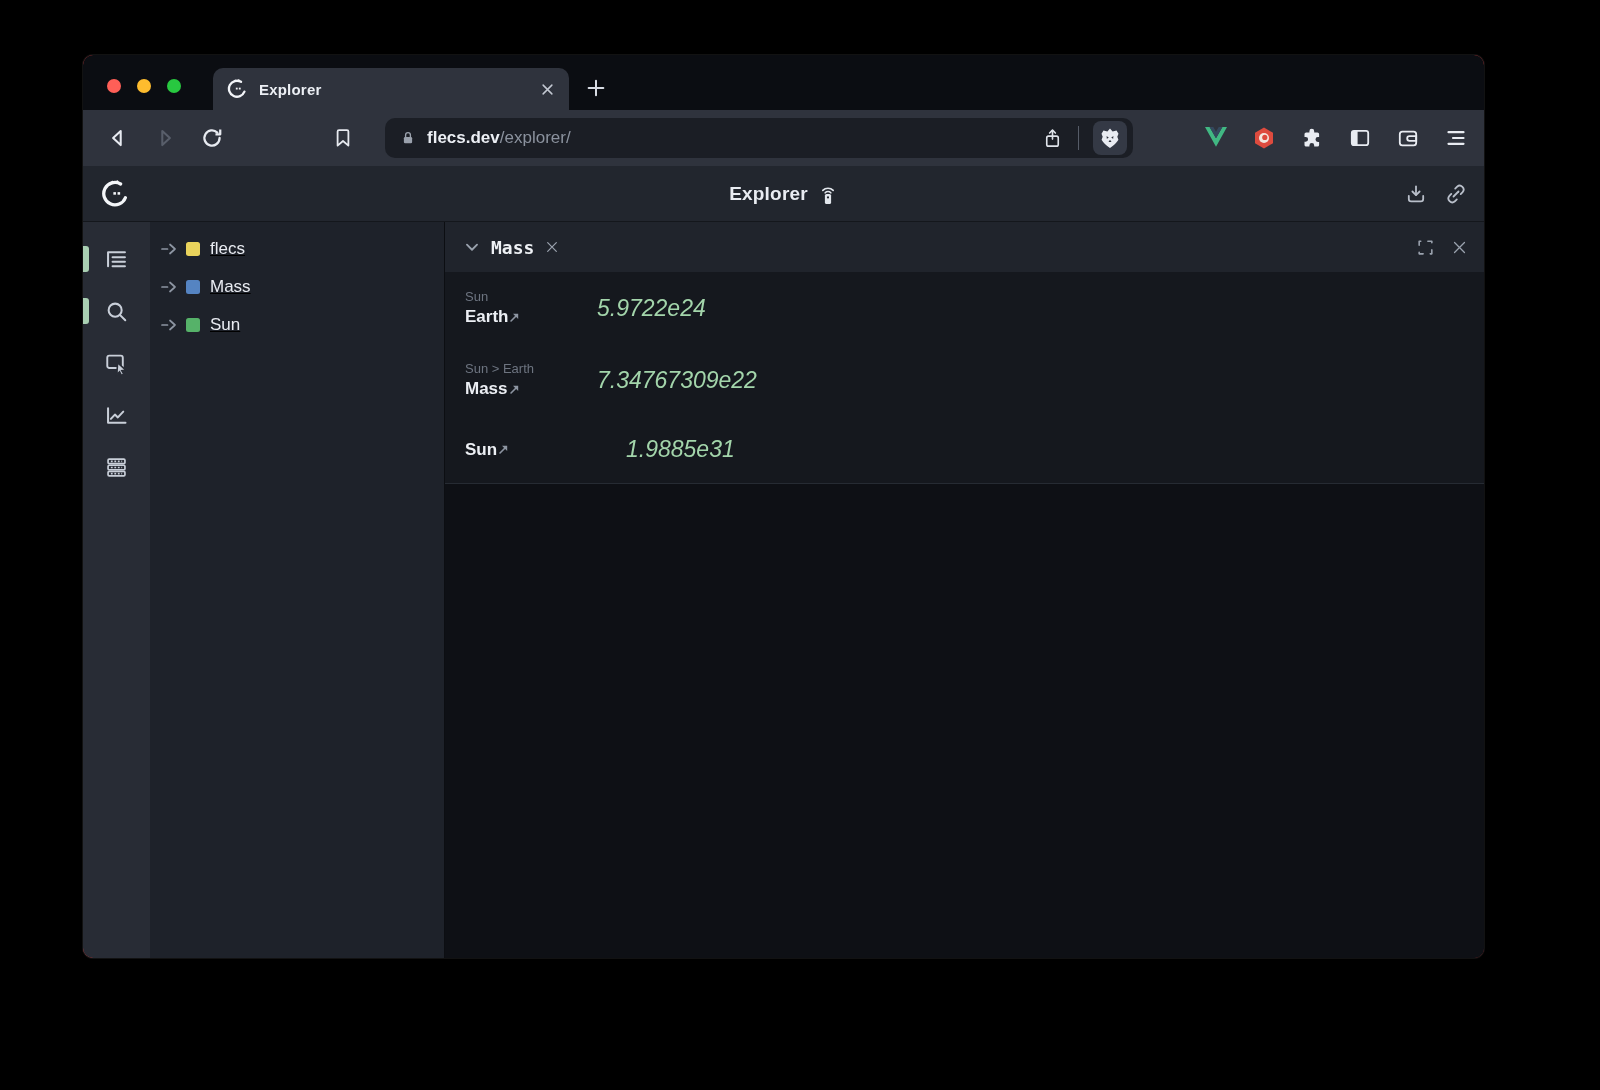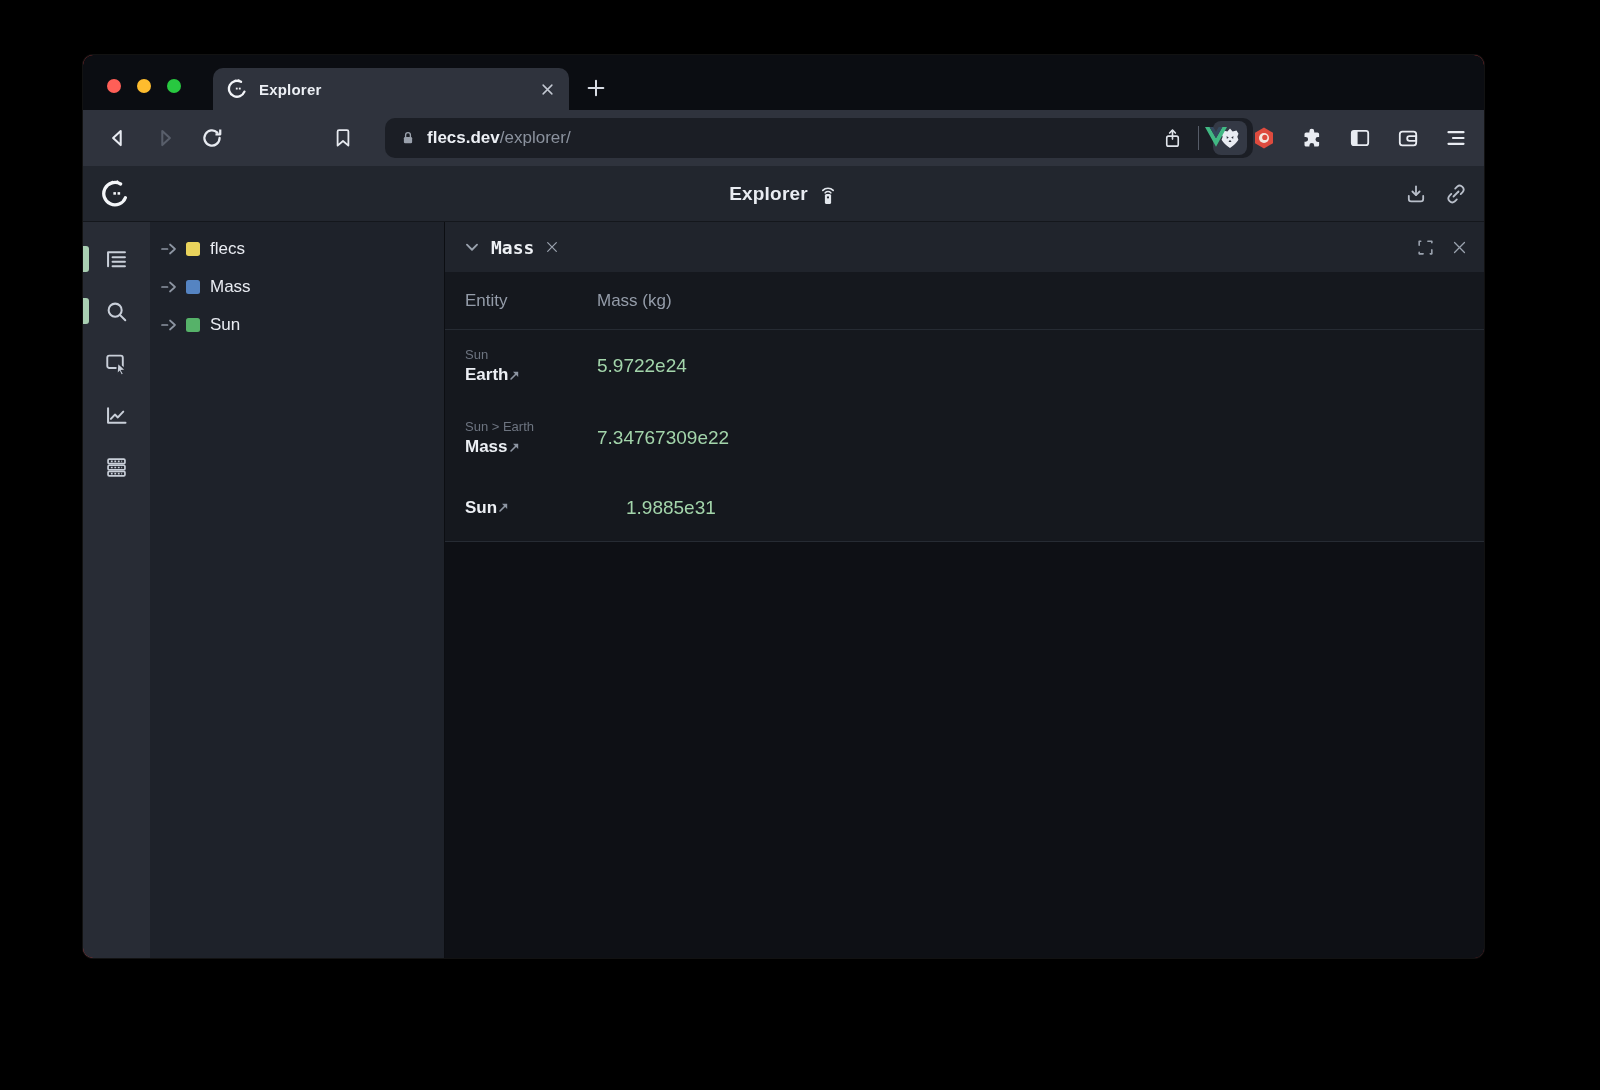--- a/index.html
+++ b/index.html
@@ -26,21 +26,21 @@
   .tab-close { width:15px; height:15px; color:#c3c8d2; cursor:default; }
   .newtab { position:absolute; left:502px; top:22px; width:22px; height:22px; color:#d8dce4; }
 
   .toolbar { position:absolute; left:0; top:55px; width:100%; height:56px; background:#2f333d; }
   .nav-btn { position:absolute; top:15px; width:26px; height:26px; }
   .nav-back { left:22px; color:#e7eaf0; }
   .nav-fwd  { left:69px; color:#585e6a; }
   .nav-reload { left:116px; color:#e7eaf0; }
   .bookmark-btn { position:absolute; left:248px; top:16px; width:24px; height:24px; color:#e7eaf0; }
 
-  .urlbar { position:absolute; left:302px; top:8px; width:868px; height:40px; background:#1b1e25;
+  .urlbar { position:absolute; left:302px; top:8px; width:748px; height:40px; background:#1b1e25;
     border-radius:10px; display:flex; align-items:center; padding:0 6px 0 14px; }
   .lock-icon { width:18px; height:18px; color:#9aa1ac; flex-shrink:0; }
   .url-text { margin-left:10px; font-size:17px; white-space:nowrap; }
   .url-domain { color:#eceff4; font-weight:700; }
   .url-path { color:#8b929e; font-weight:400; }
   .url-right { margin-left:auto; display:flex; align-items:center; gap:14px; }
   .share-btn { width:23px; height:23px; color:#dfe3ea; }
   .url-sep { width:1px; height:24px; background:#565c68; }
   .brave-btn { width:34px; height:34px; border-radius:8px; background:#343945; display:flex; align-items:center; justify-content:center; }
   .brave-btn svg { width:24px; height:24px; }
@@ -58,21 +58,21 @@
   .app-right .ic { width:24px; height:24px; }
 
   
   .main { position:absolute; left:0; top:167px; width:100%; height:736px; display:flex; }
 
   .rail { width:67px; background:#282c35; flex-shrink:0; padding-top:11px; }
   .rail-slot { position:relative; height:52px; display:flex; align-items:center; justify-content:center; }
   .rail-slot .ic { width:27px; height:27px; color:#c9cfd9; }
   .rail-pill { position:absolute; left:0; top:13px; width:6px; height:26px; border-radius:0 3px 3px 0; }
 
-  .tree { width:295px; background:#1e222a; flex-shrink:0; padding-top:8px; border-right:1px solid #0c0e12; }
+  .tree { width:295px; background:#1e222a; flex-shrink:0; padding-top:8px; border-right:1px solid #0c0e12;text-decoration:underline; }
   .tree-item { height:38px; display:flex; align-items:center; padding-left:10px; cursor:default; }
   .tree-chevron { width:20px; height:16px; color:#8d95a2; flex-shrink:0; }
   .tree-square { width:14px; height:14px; border-radius:2.5px; margin-left:6px; flex-shrink:0; }
   .tree-label { margin-left:10px; color:#e9ecf2; font-size:17px; }
 
   .query { flex:1; background:#0e1015; display:flex; flex-direction:column; }
   .q-header { height:50px; background:#20242c; display:flex; align-items:center; padding:0 16px; flex-shrink:0; }
   .q-chevron { width:22px; height:22px; color:#9aa2ae; }
   .q-tab-label { margin-left:8px; color:#eef1f5; font-size:18px; font-weight:700; font-family:"DejaVu Sans Mono", monospace; }
   .q-tab-close { margin-left:10px; width:16px; height:16px; color:#9aa2ae; }
@@ -83,21 +83,21 @@
   .tbl { background:#15181e; }
   .trow { display:flex; align-items:center; }
   .c1 { width:152px; padding-left:20px; flex-shrink:0; }
   .c2 { flex:1; }
   .tbl-header { height:58px; border-bottom:1px solid #262b33; color:#949ca9; font-size:17px; }
   .r1,.r2 { height:72px; } .r3 { height:68px; }
   .tbl-bottom { border-bottom:1px solid #262b33; }
   .parent-path { font-size:13px; color:#6d7480; margin-bottom:3px; }
   .entity-line { display:flex; align-items:center; gap:0; color:#eceff4; font-size:17px; font-weight:700; cursor:pointer; }
   .extlink { width:13px; height:13px; color:#8d95a2; flex-shrink:0; }
-  .val { font-size:19px; font-weight:500; }
+  .val { font-size:23px; font-weight:500;font-style:italic; }
   .q-rest { flex:1; background:#0e1015; }
 </style>
 </head>
 <body>
 
 <div class="window">
 
   <div class="tabbar">
     <div class="lights">
       <div class="light red"></div>
@@ -359,24 +359,20 @@
           </span>
           <span class="q-close">
             <svg viewBox="0 0 24 24">
                 <path d="M5 5 L19 19 M19 5 L5 19" stroke="currentColor" stroke-width="1.8" stroke-linecap="round"></path>
               </svg>
           </span>
         </span>
       </div>
 
       <div class="tbl">
-        <div class="trow tbl-header">
-          <span class="c1">Entity</span>
-          <span class="c2">Mass (kg)</span>
-        </div>
 
         <div class="trow r1">
           <span class="c1">
             <div class="parent-path">Sun</div>
             <div class="entity-line">
               <span>Earth</span>
               <span class="extlink">
                 <svg viewBox="0 0 12 12">
                     <path d="M2.8 9.2 L7.4 4.6" stroke="currentColor" stroke-width="1.5" stroke-linecap="round"></path>
                     <path d="M4.6 2.6 H9.4 V7.4 Z" fill="currentColor"></path>

